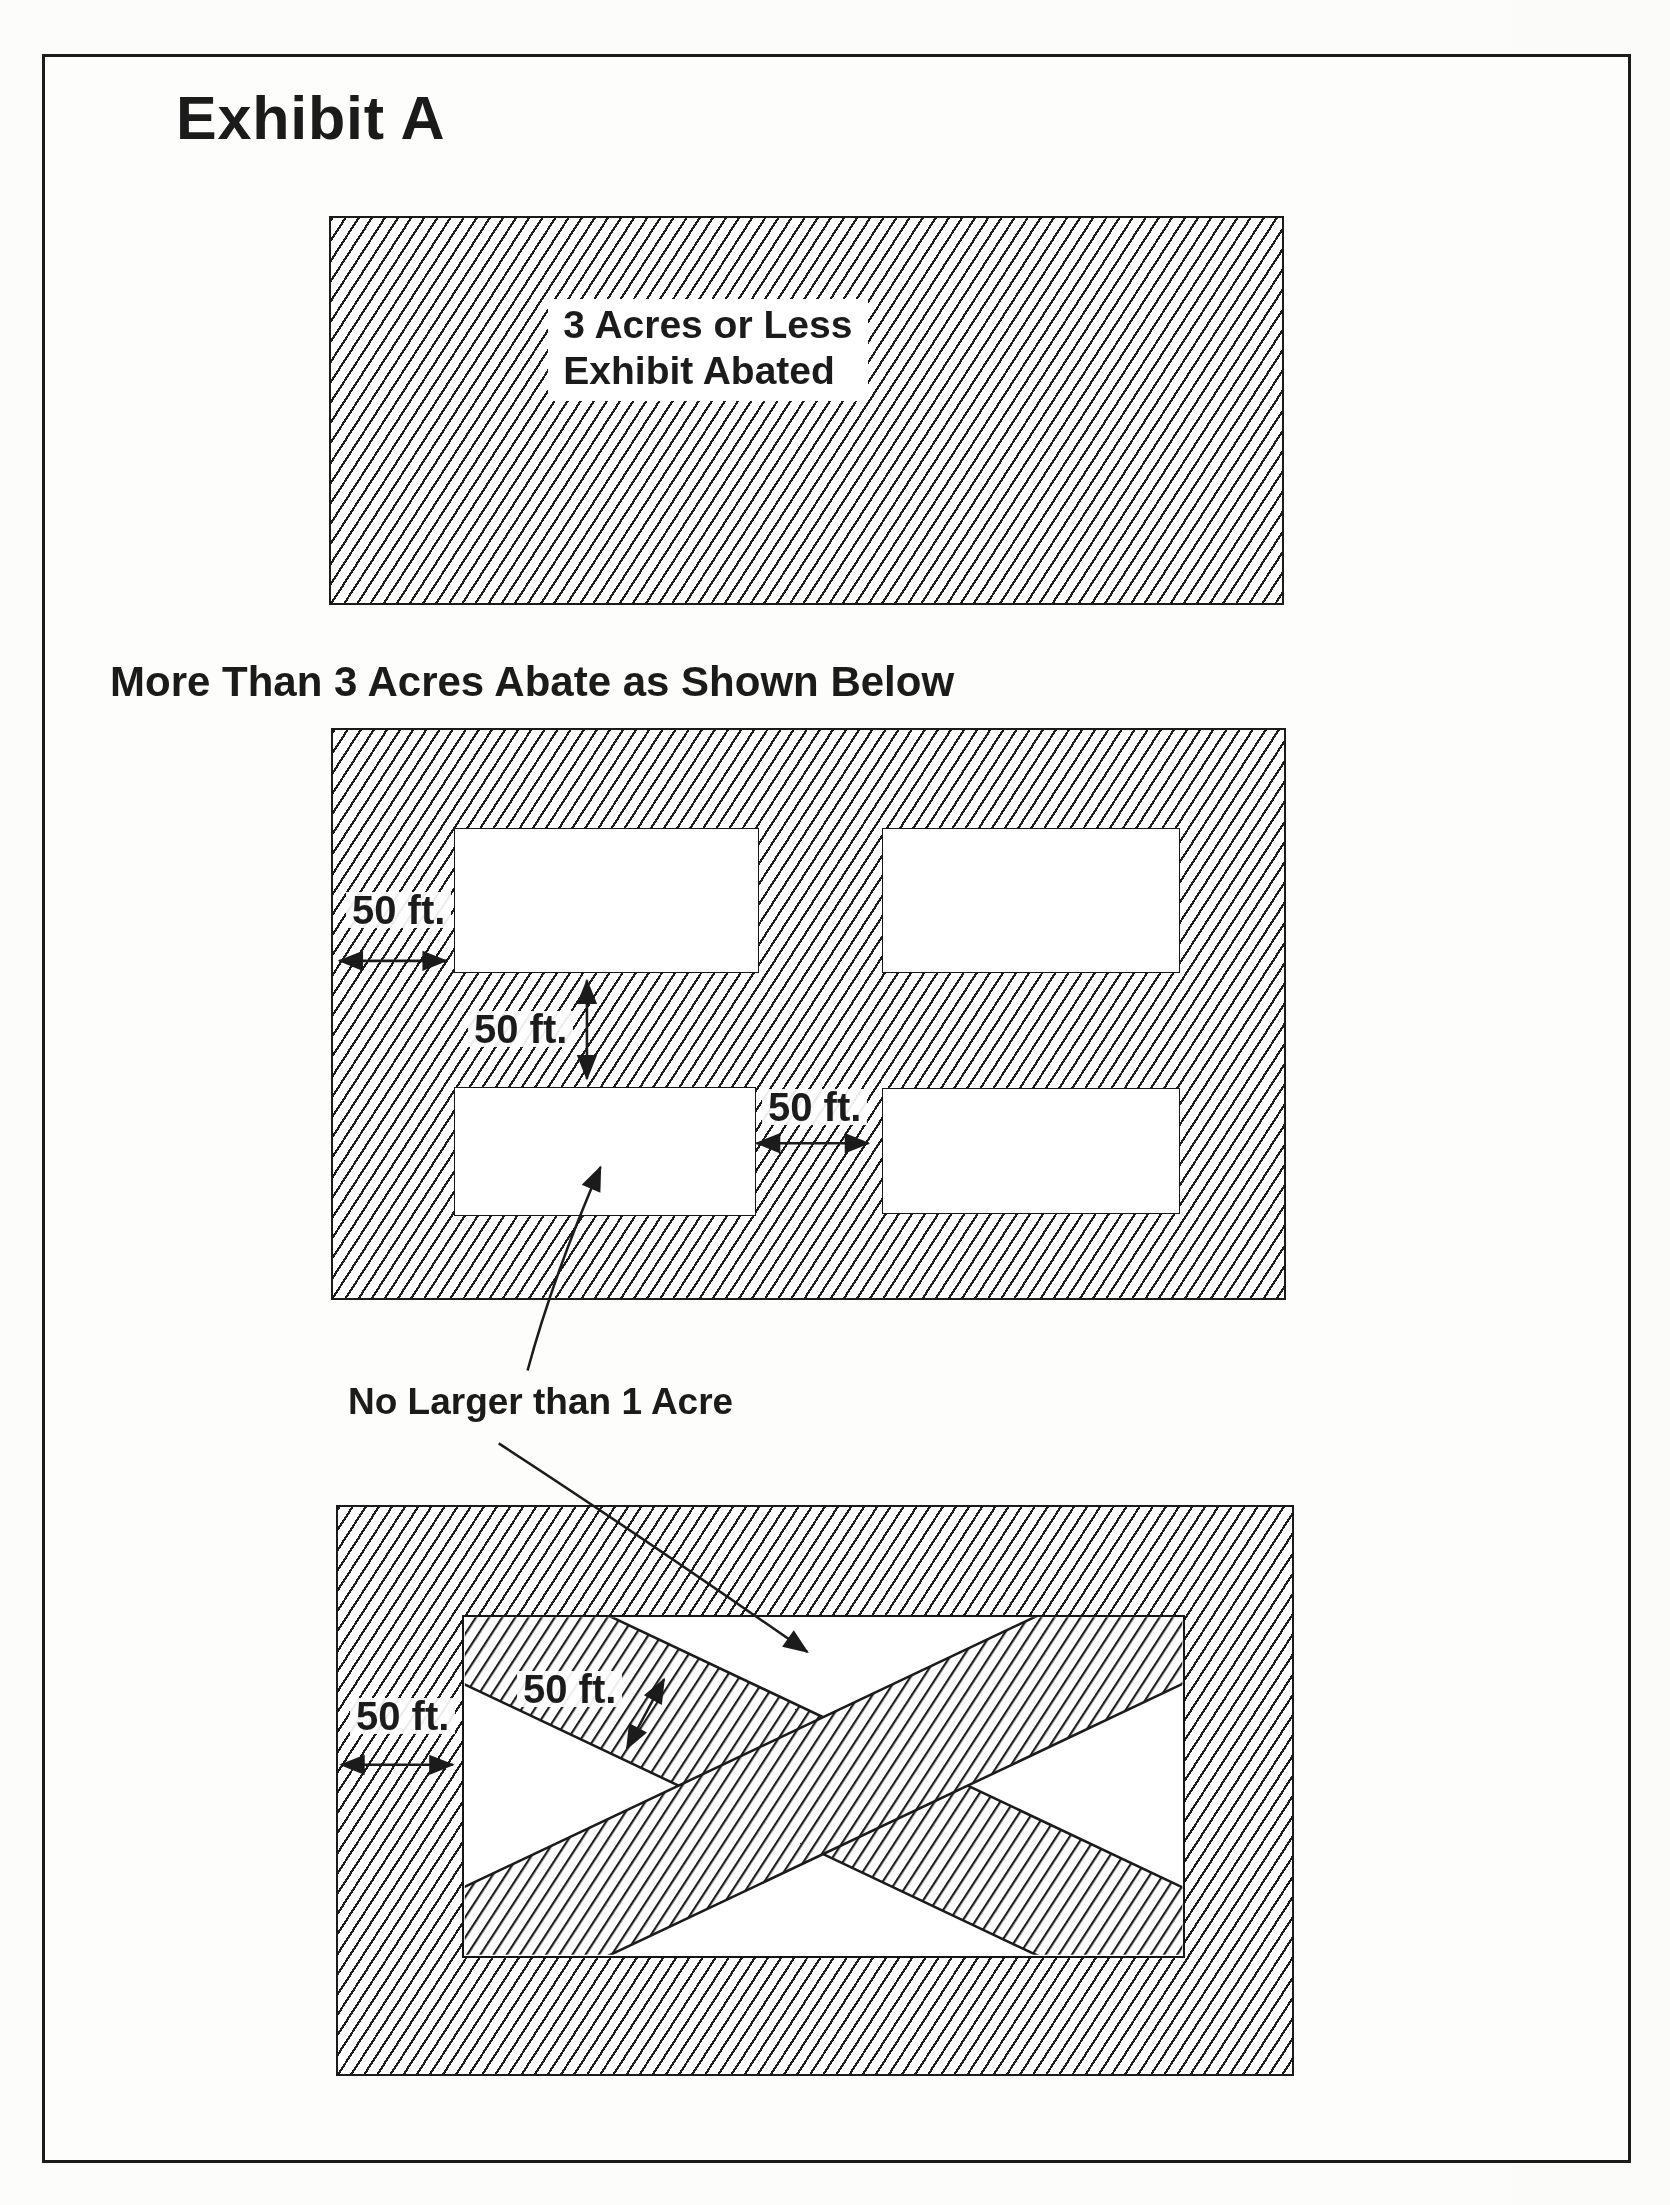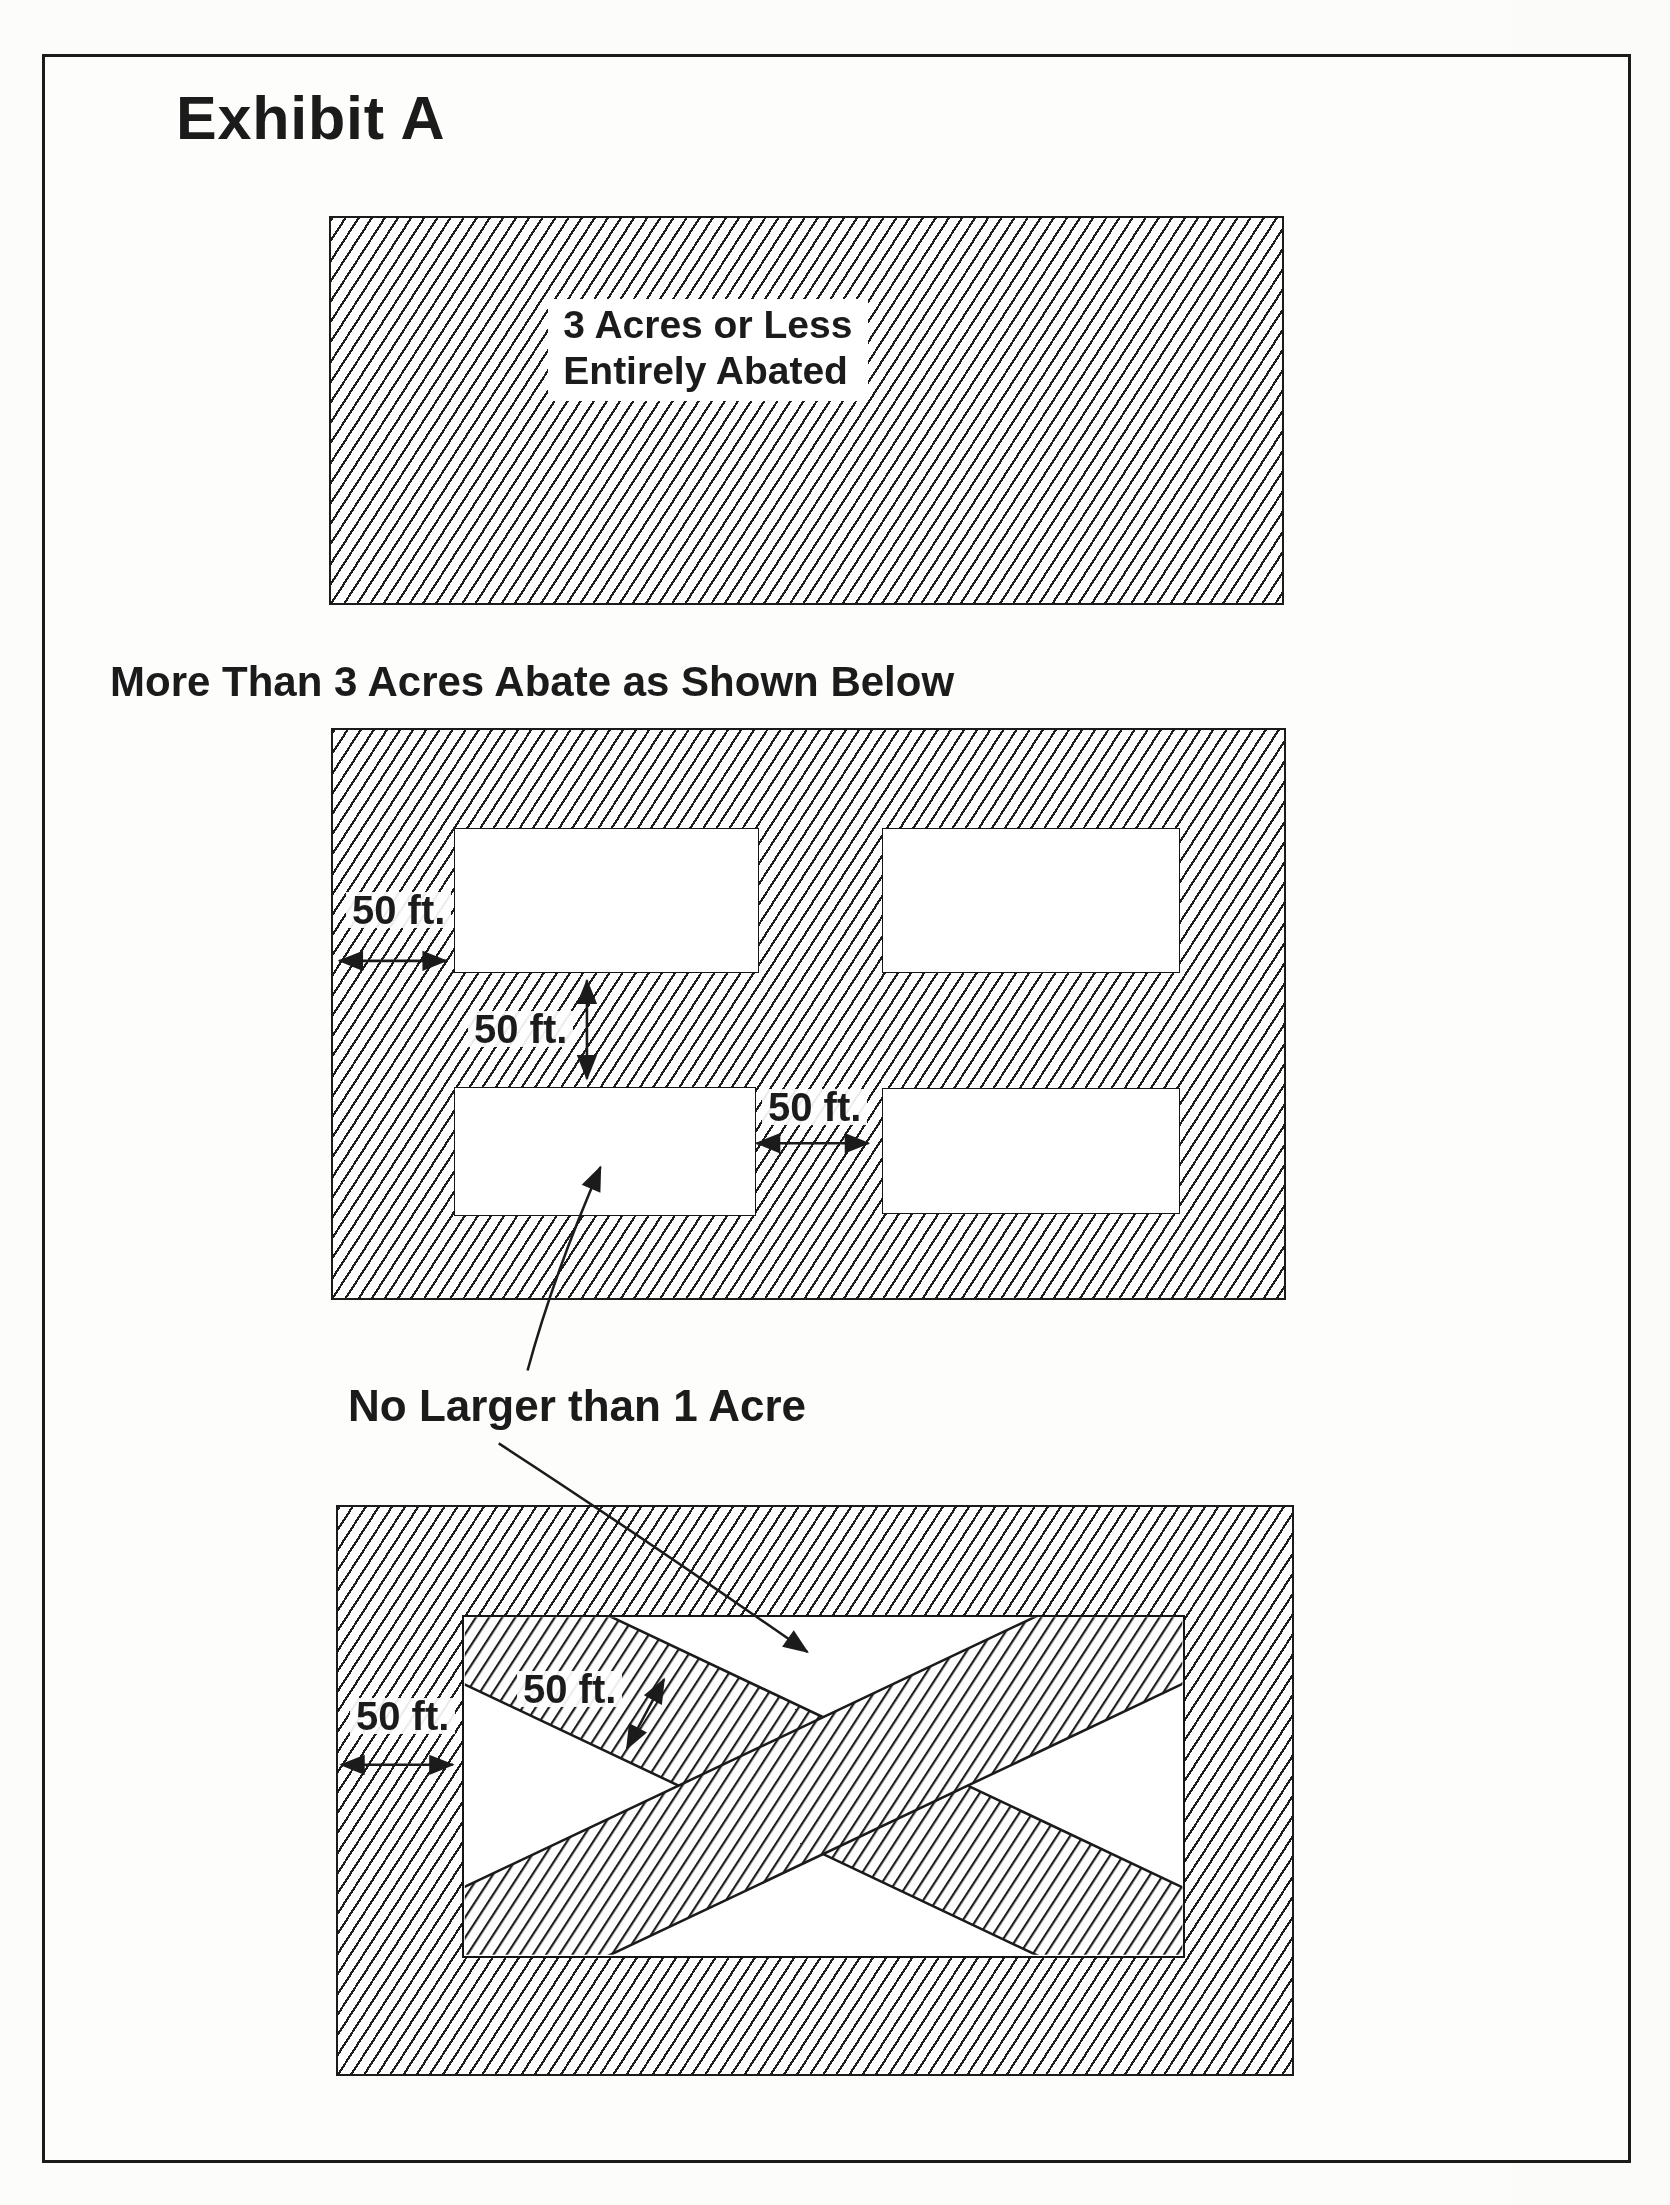--- a/index.html
+++ b/index.html
@@ -45,21 +45,21 @@
   .parcel-label{
     position:absolute; left:548px; top:299px; width:509px;
     text-align:left; z-index:6;
   }
   .parcel-label .halo{
     display:inline-block; background:#ffffff; padding:3.4px 15.3px 6.8px 15.3px;
     font-size:39px; font-weight:bold; line-height:46px; white-space:nowrap;
   }
   .callout{
     position:absolute; left:348px; top:1381px;
-    font-size:44px; font-weight:bold; z-index:6; white-space:nowrap;
+    font-size:37px; font-weight:bold; z-index:6; white-space:nowrap;
   }
   .dim{
     position:absolute; z-index:6;
     font-size:40px; font-weight:bold; line-height:36px;
     background:rgba(255,255,255,0.92); padding:0 6px; white-space:nowrap;
   }
   .overlay{position:absolute; left:0; top:0; z-index:5; pointer-events:none;}
 </style>
 </head>
 <body>
@@ -67,21 +67,21 @@
 <div class="page">
 
   <div class="frame"></div>
 
   <div class="title">Exhibit A</div>
 
   <div class="hatch" style="left:329px; top:216px; width:955px; height:389px;"></div>
   <div class="parcel-label">
     <div class="halo">
       <span>3 Acres or Less</span><br>
-      <span>Entirely Abated</span>
+      <span>Exhibit Abated</span>
     </div>
   </div>
 
   <div class="heading">More Than 3 Acres Abate as Shown Below</div>
 
   <div class="hatch" style="left:331px; top:728px; width:955px; height:572px;"></div>
   <div class="hole" style="left:454px;  top:828px;  width:305px; height:145px;"></div>
   <div class="hole" style="left:882px; top:828px;  width:298px; height:145px;"></div>
   <div class="hole" style="left:454px;  top:1087px; width:302px; height:129px;"></div>
   <div class="hole" style="left:882px; top:1088px; width:298px; height:126px;"></div>

